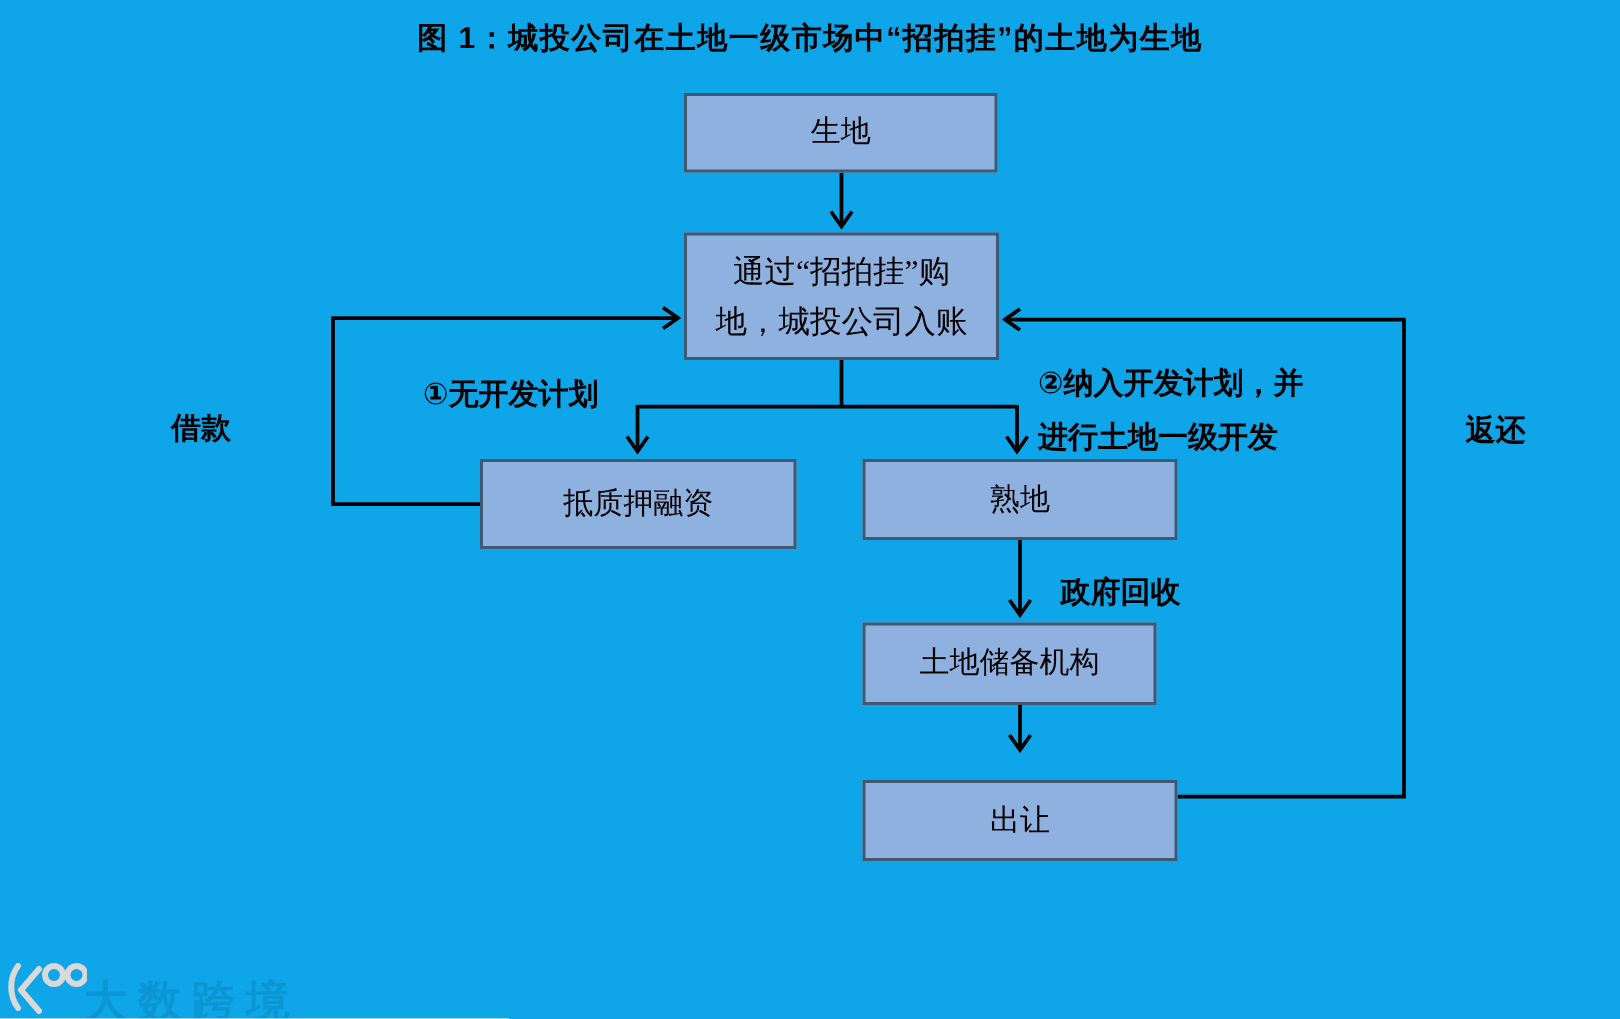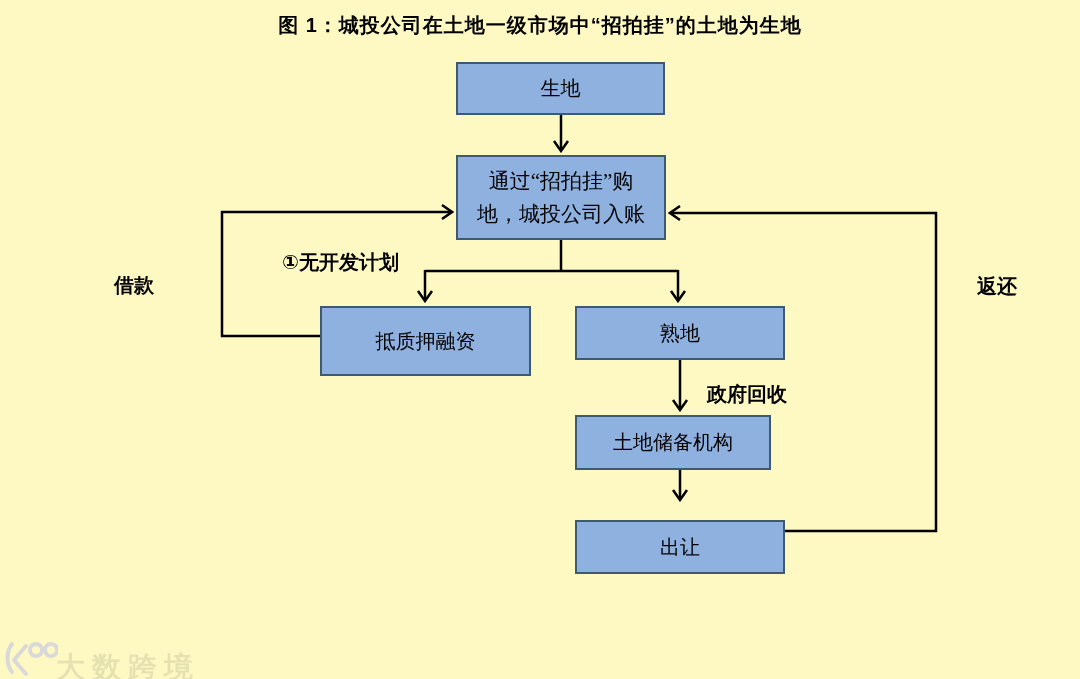--- a/index.html
+++ b/index.html
@@ -3,42 +3,42 @@
 <meta charset="utf-8">
 <style>
   :root{
     --node-fill:#8FB1E0;
     --node-border:#3E5972;
     --line:#000000;
     --text:#000000;
   }
   html,body{margin:0;padding:0;background:#ffffff;}
   .canvas{
-    position:relative;width:1080px;height:679px;background:#fef9c3;
+    position:relative;width:1080px;height:679px;background:#0ea5e9;
     font-family:"Liberation Sans","DejaVu Sans",sans-serif;
     color:var(--text);overflow:hidden;
   }
   .title{
     position:absolute;left:0;right:0;top:12px;text-align:center;
     font-size:20px;font-weight:bold;letter-spacing:1px;
   }
   .connectors{position:absolute;left:0;top:0;width:1080px;height:679px;}
   .connectors line,.connectors polyline{stroke:var(--line);stroke-width:2.5;fill:none;}
   .connectors marker path{stroke:var(--line);}
   .node{
     position:absolute;display:flex;align-items:center;justify-content:center;
     background:var(--node-fill);border:2px solid var(--node-border);
     box-sizing:border-box;text-align:center;
     font-family:"Liberation Serif","DejaVu Serif",serif;
     font-size:20px;line-height:1.55;
   }
   .n-raw{left:456px;top:62px;width:209px;height:53px;}
   .n-purchase{left:456px;top:155px;width:210px;height:85px;font-size:21px;}
   .n-purchase .inner{display:block;}
-  .n-mortgage{left:320px;top:306px;width:211px;height:70px;}
+  .n-mortgage{left:320px;top:306px;width:211px;height:60px;}
   .n-mature{left:575px;top:306px;width:210px;height:54px;}
   .n-reserve{left:575px;top:415px;width:196px;height:55px;}
   .n-transfer{left:575px;top:520px;width:210px;height:54px;}
   .edge-label{
     position:absolute;font-size:20px;font-weight:bold;white-space:nowrap;
   }
   .lbl-borrow{left:114px;top:272px;}
   .lbl-nodev{left:282px;top:249px;text-align:center;}
   .lbl-dev{left:692px;top:238px;line-height:36px;}
   .lbl-return{left:962px;top:273px;margin-left:15px;}
@@ -106,20 +106,24 @@
   <div class="node n-reserve">
     <span>土地储备机构</span>
   </div>
 
   <div class="node n-transfer">
     <span>出让</span>
   </div>
 
   <div class="edge-label lbl-borrow">借款</div>
   <div class="edge-label lbl-nodev">①无开发计划</div>
+  <div class="edge-label lbl-dev">
+    <span>②纳入开发计划，并</span><br>
+    <span>进行土地一级开发</span>
+  </div>
   <div class="edge-label lbl-gov">政府回收</div>
   <div class="edge-label lbl-return">返还</div>
 
   <svg class="watermark-logo" width="56" height="42" viewBox="0 0 56 42" xmlns="http://www.w3.org/2000/svg" aria-hidden="true">
     <g fill="none" stroke="#d9d9d9" stroke-width="4" stroke-linecap="round">
       <path d="M10,6 C4,14 4,26 10,34"></path>
       <path d="M12,22 L24,8 M12,22 L24,36"></path>
       <circle cx="34" cy="12" r="6"></circle>
       <circle cx="49" cy="12" r="6"></circle>
     </g>

